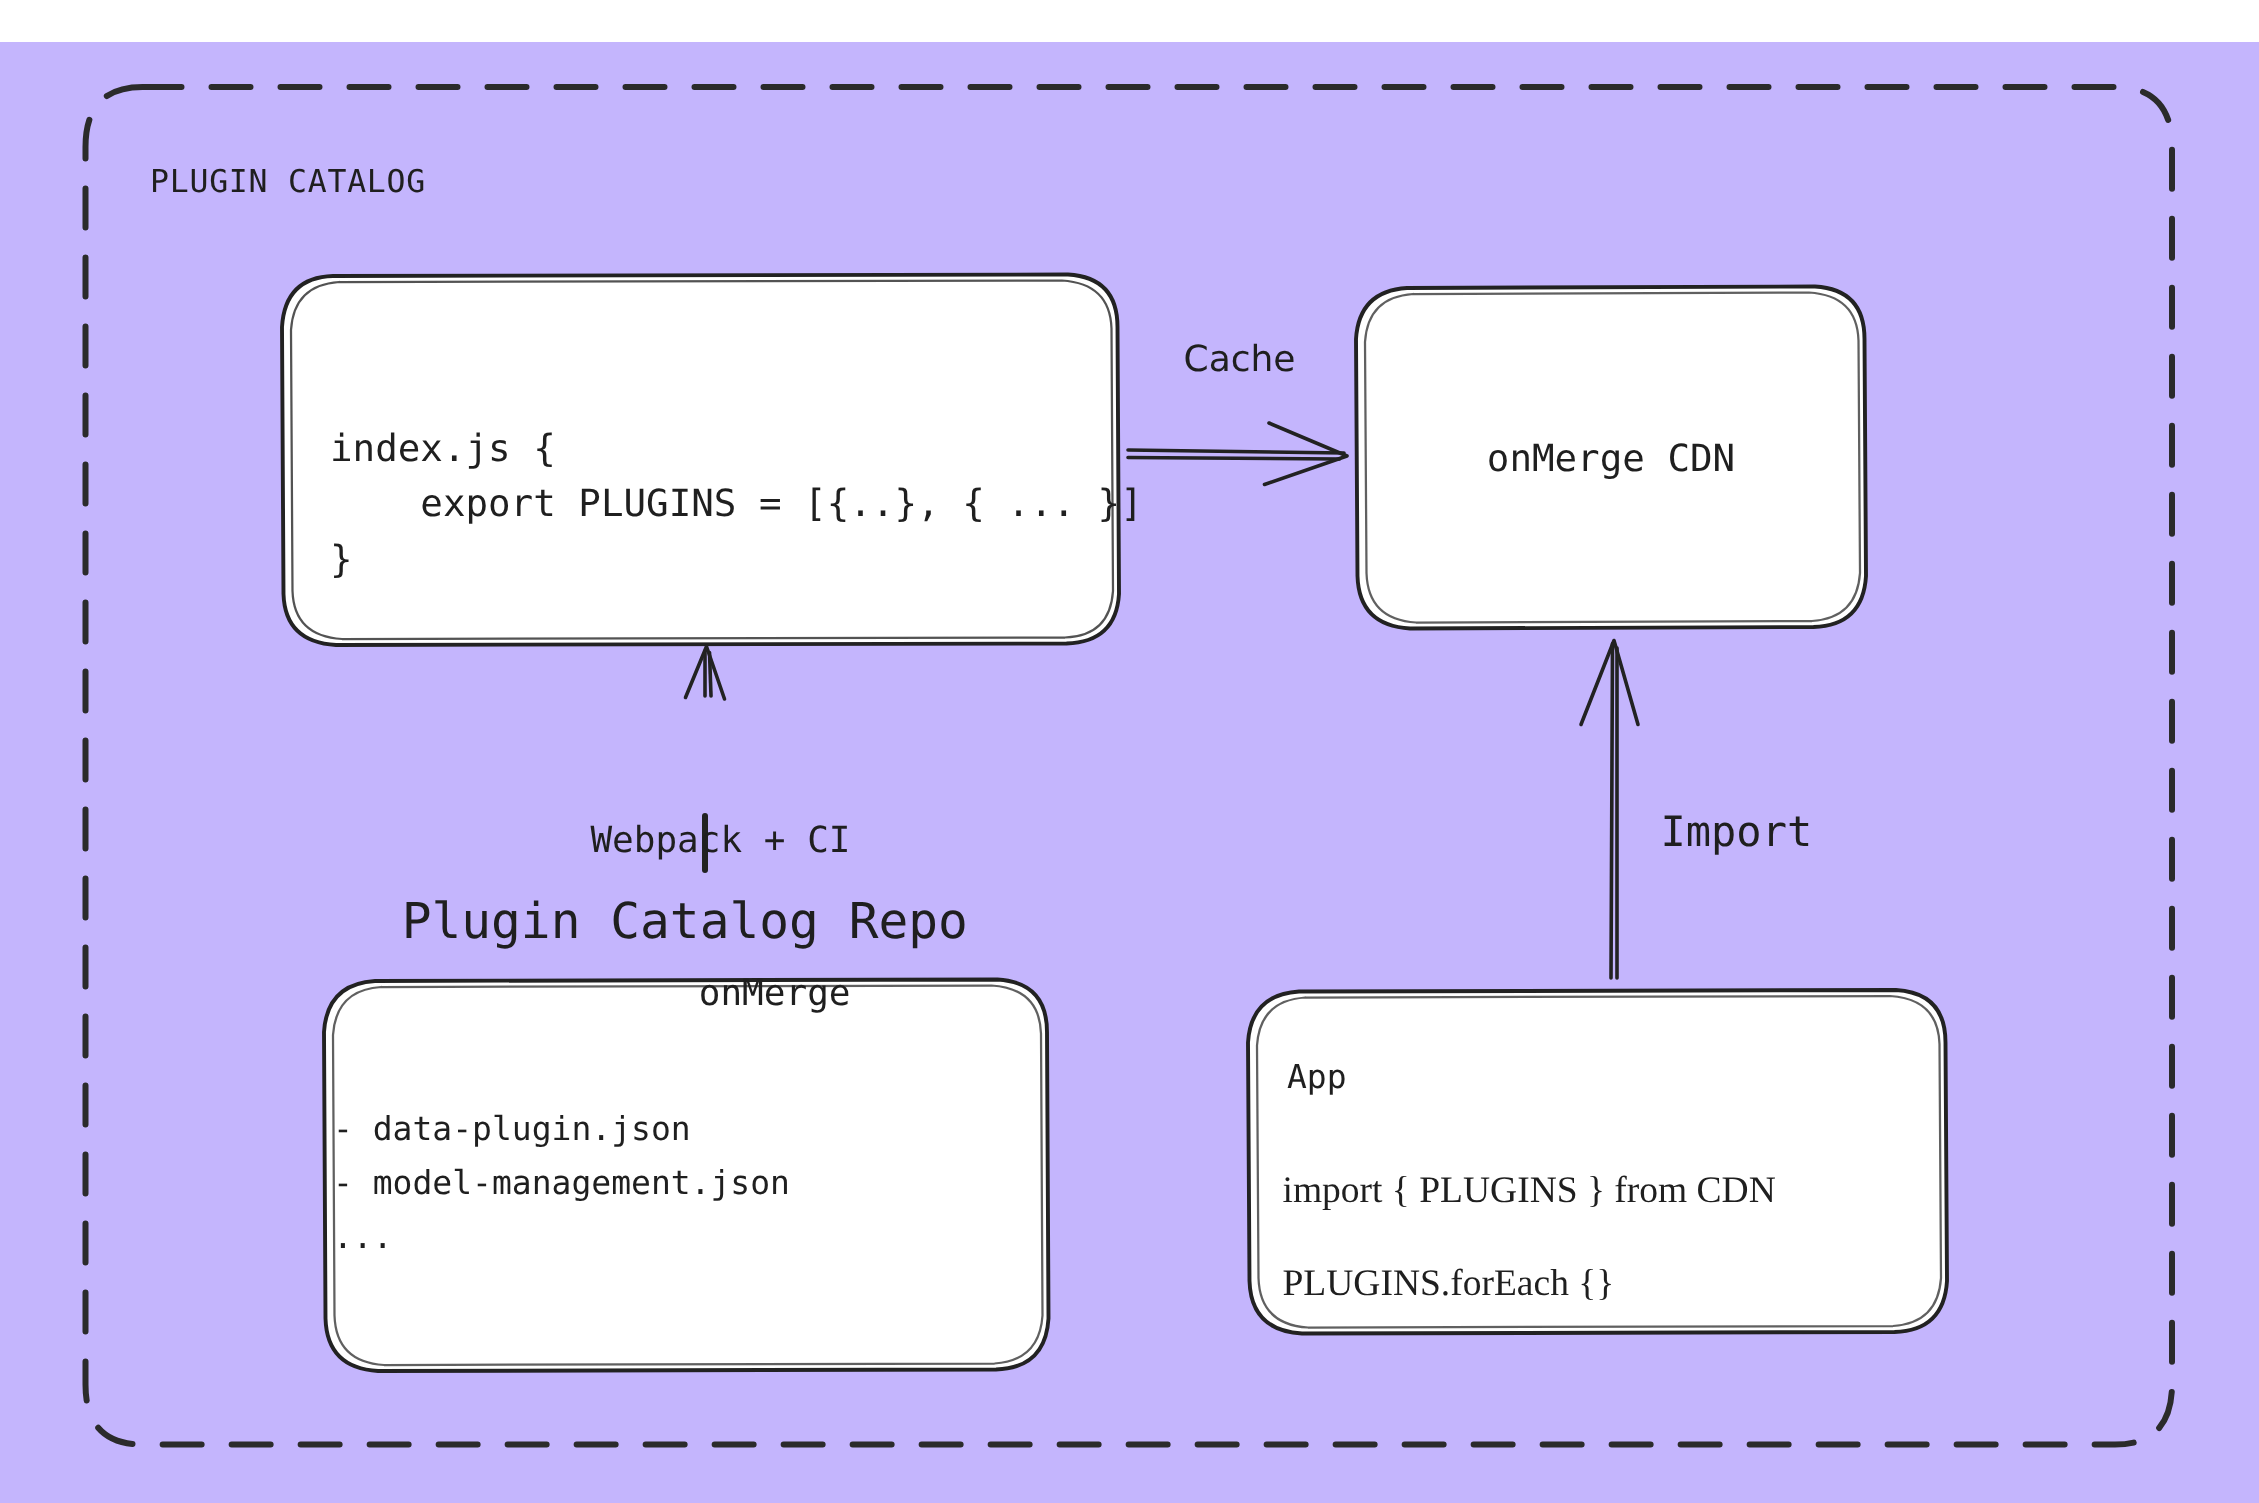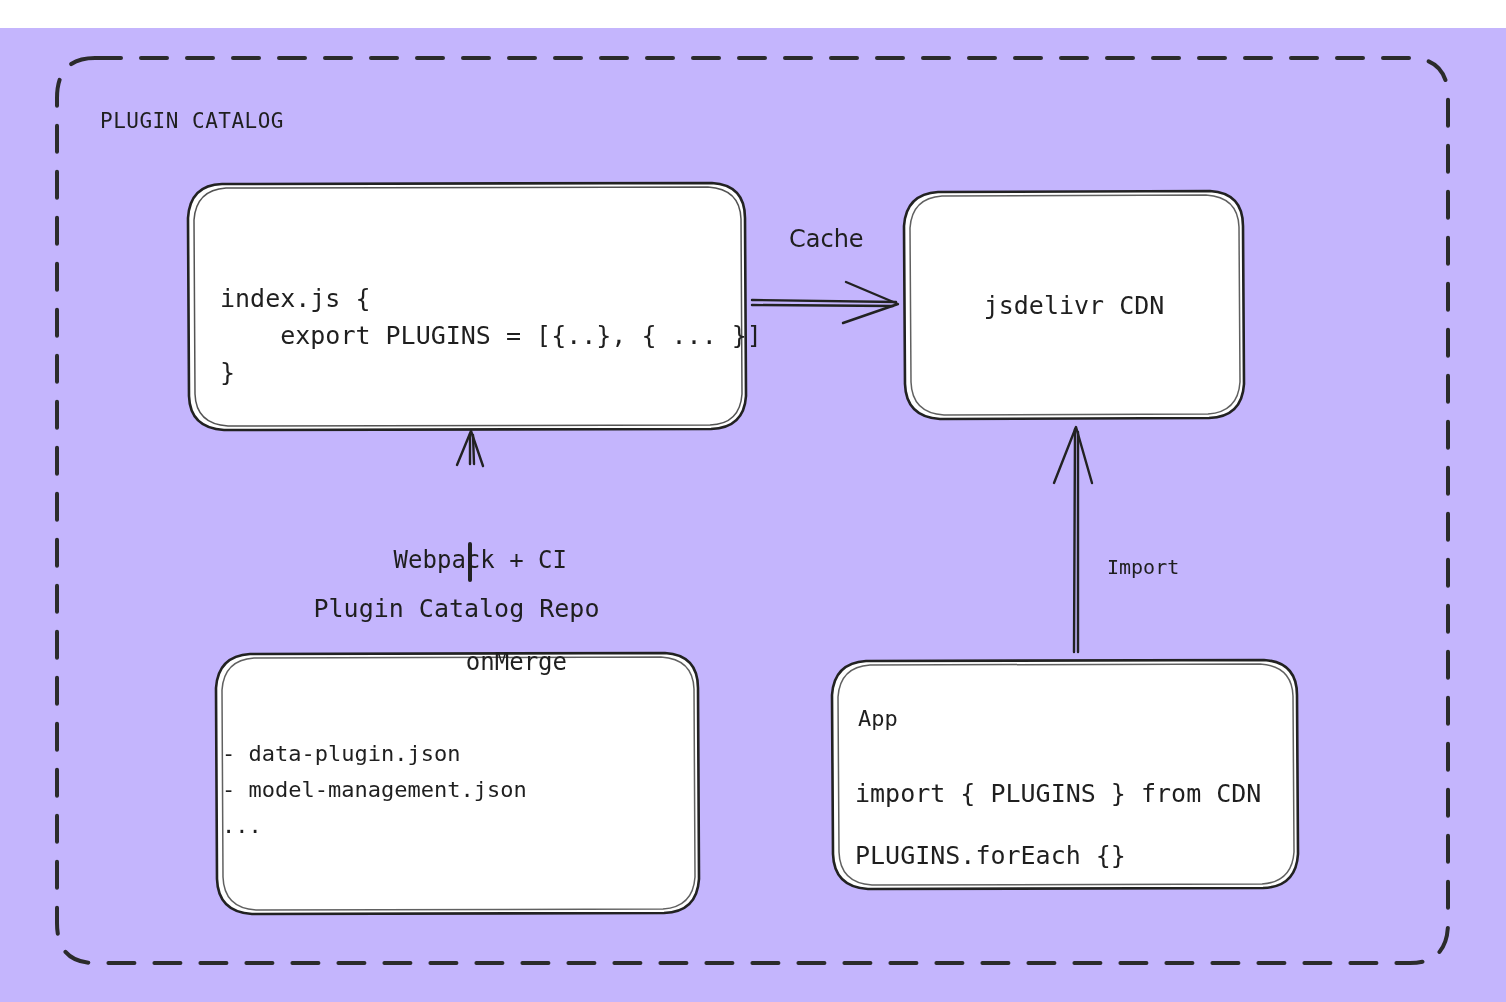--- a/index.html
+++ b/index.html
@@ -69,21 +69,21 @@
     text-align: center;
     font-size: 25px;
   }
   
   .repo-label {
     position: absolute;
     left: 215px;
     top: 566px;
     width: 483px;
     text-align: center;
-    font-size: 25px;
+    font-size: 33px;
   }
   .repo-code {
     position: absolute;
     left: 222px;
     top: 708px;
     font-size: 22px;
     line-height: 36px;
   }
   
   .app-title {
@@ -91,42 +91,43 @@
     left: 858px;
     top: 678px;
     font-size: 22px;
   }
   .app-code {
     position: absolute;
     left: 855px;
     top: 735px;
     font-size: 25px;
     line-height: 62px;
+    font-family: Liberation Serif, serif;
   }
   
   .lbl-cache {
     position: absolute;
     left: 789px;
     top: 197px;
     font-size: 24px;
   }
   .lbl-webpack {
     position: absolute;
     left: 374px;
     top: 447px;
     width: 193px;
     text-align: right;
     font-size: 24px;
     line-height: 34px;
   }
   .lbl-import {
     position: absolute;
     left: 1107px;
-    top: 527px;
-    font-size: 20px;
+    top: 510px;
+    font-size: 28px;
   }
 </style>
 </head>
 <body>
 
 <div id="canvas">
 
   <svg class="svg-layer" viewBox="0 0 1506 1002">
 
     <g fill="none" stroke="#2b2b2b" stroke-width="4" stroke-linecap="round" stroke-dasharray="26 20">
@@ -181,21 +182,21 @@
       <path d="M 1054,455 L 1076,399 L 1092,455"></path>
     </g>
   </svg>
 
   <div class="group-title mono">PLUGIN CATALOG</div>
 
   <div class="box-text npm-code mono">index.js {</div>
   <div class="box-text npm-code mono" style="top:289px;">    export PLUGINS = [{..}, { ... }]</div>
   <div class="box-text npm-code mono" style="top:326px;">}</div>
 
-  <div class="box-text cdn-title mono">jsdelivr CDN</div>
+  <div class="box-text cdn-title mono">onMerge CDN</div>
 
   <div class="box-text repo-label mono">Plugin Catalog Repo</div>
   <div class="box-text repo-code mono">- data-plugin.json</div>
   <div class="box-text repo-code mono" style="top:744px;">- model-management.json</div>
   <div class="box-text repo-code mono" style="top:780px;">...</div>
 
   <div class="box-text app-title mono">App</div>
   <div class="box-text app-code mono">import { PLUGINS } from CDN</div>
   <div class="box-text app-code mono" style="top:797px;">PLUGINS.forEach {}</div>
 

